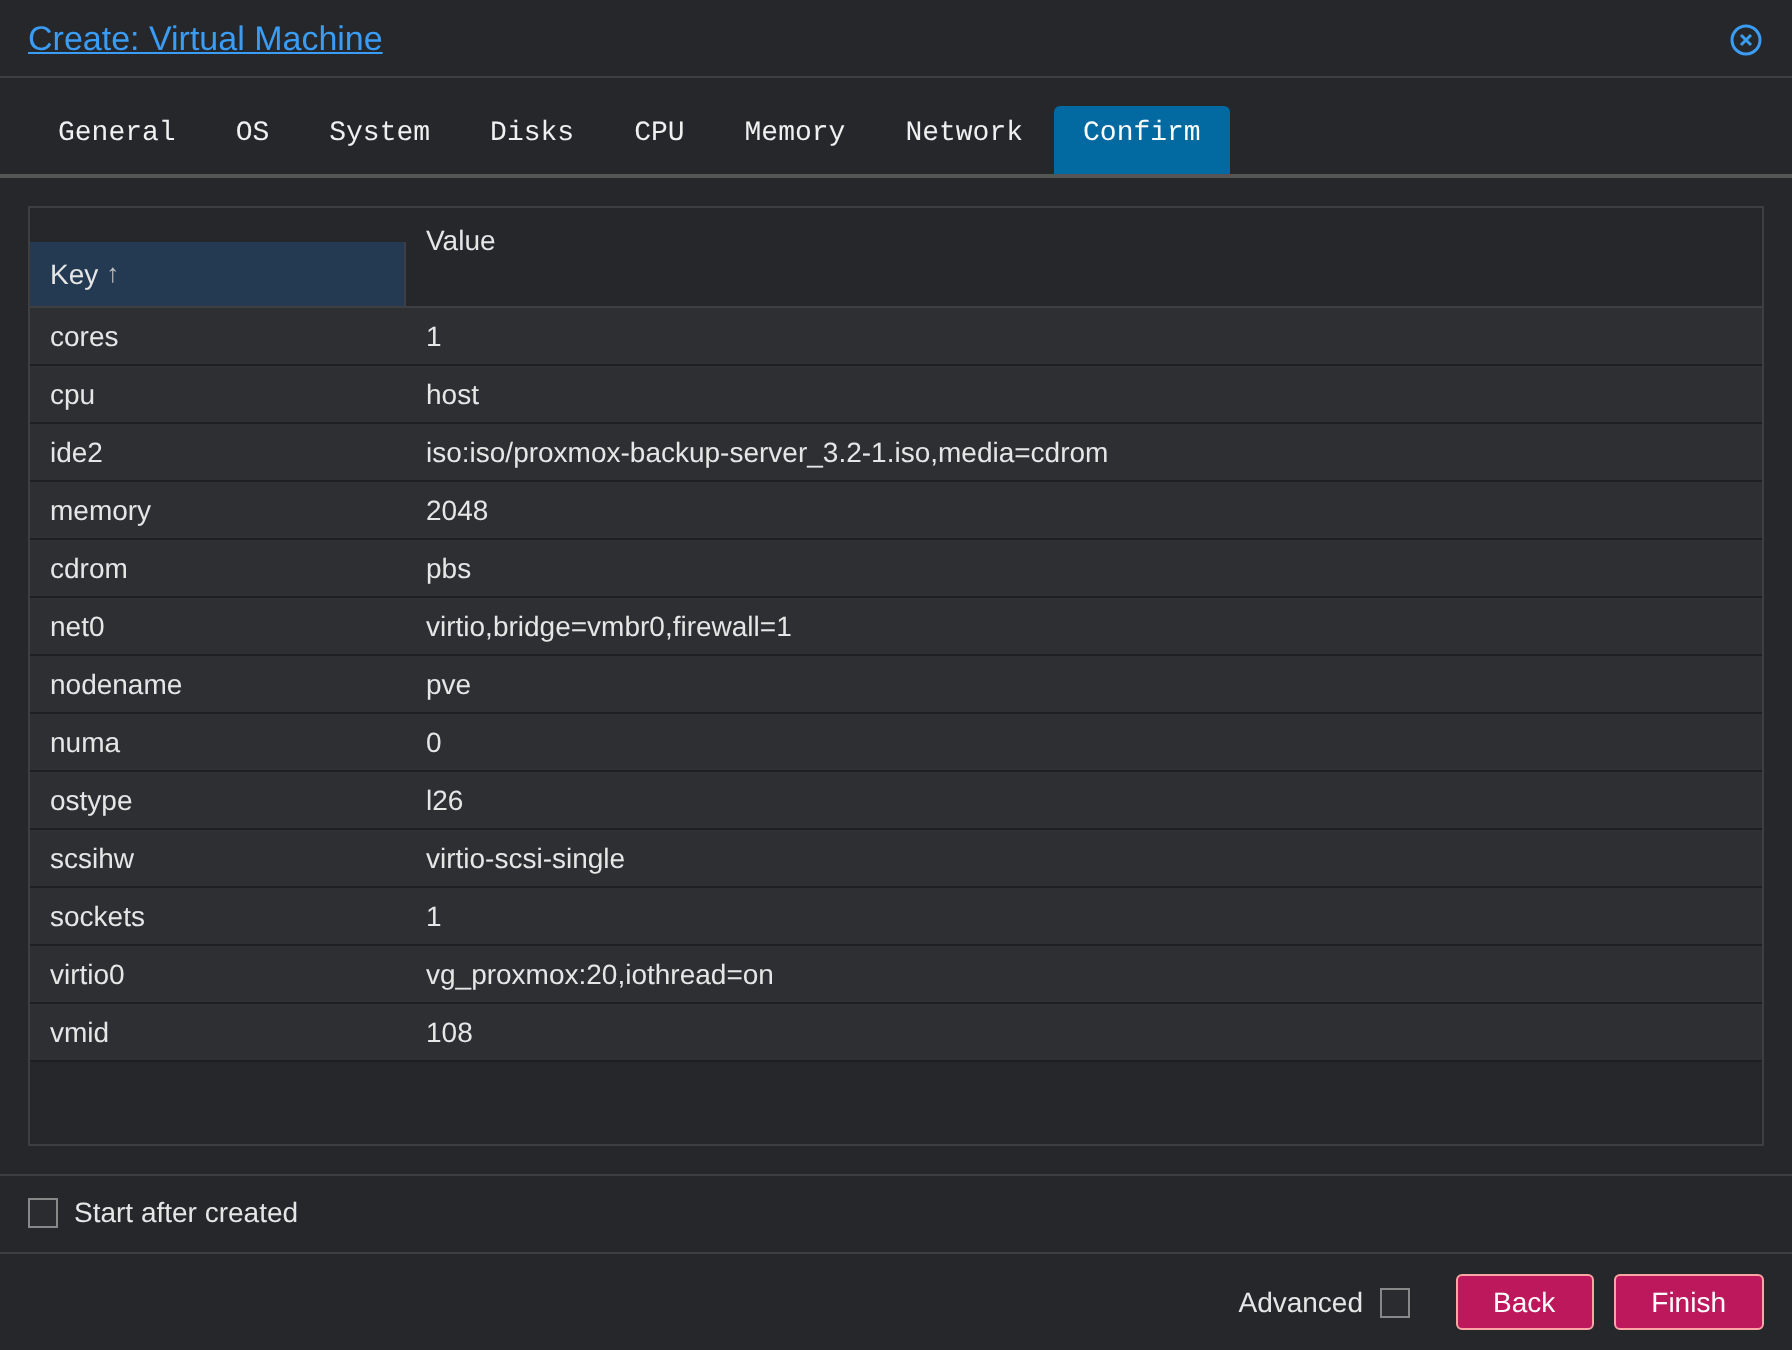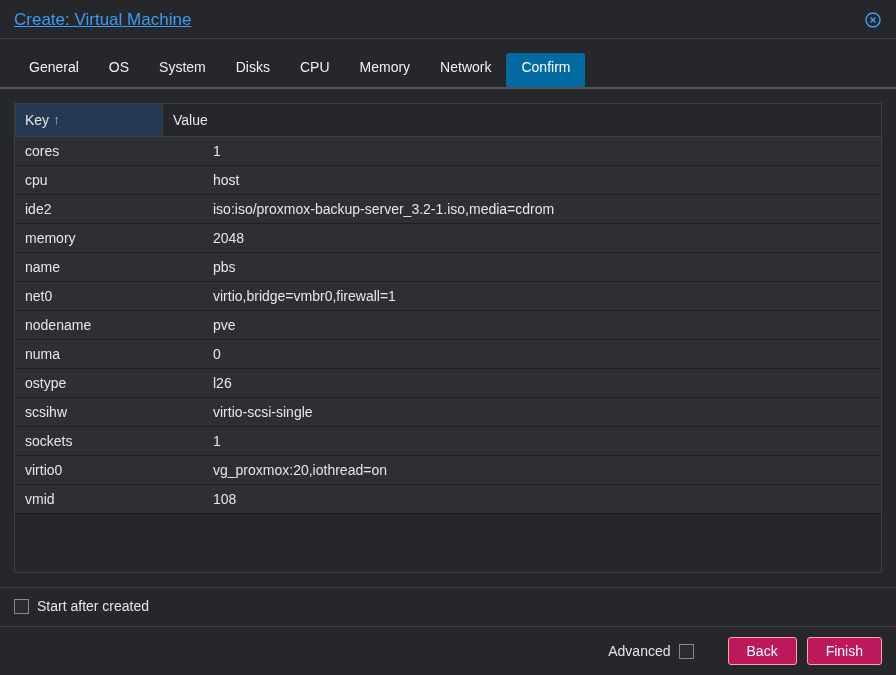--- a/index.html
+++ b/index.html
@@ -38,20 +38,21 @@
       justify-content: center;
       cursor: pointer;
       color: #3a9cf5;
     }
     .close-btn svg { width: 16px; height: 16px; }
     .tabs {
       display: flex;
       padding: 14px 22px 0 14px;
       gap: 0;
       border-bottom: 2px solid #555;
+      font-family: Liberation Mono, monospace;
     }
     .tab {
       padding: 6px 15px 12px 15px;
       cursor: pointer;
       color: #f0f0f0;
       font-size: 14px;
       position: relative;
     }
     .tab.active {
       background: #0369a1;
@@ -76,25 +77,26 @@
       border-bottom: 1px solid #3d3f42;
     }
     .table-hdr .col {
       padding: 8px 10px;
       font-size: 14px;
       color: #e6e6e6;
       border-right: 1px solid #3d3f42;
     }
     .table-hdr .col:last-child { border-right: none; }
     .col-key {
-      width: 148px;
+      width: 188px;
       flex-shrink: 0;
       display: flex;
       align-items: flex-start;
       gap: 4px;
+      margin-top: 17px;
     }
     .col-key.header-sel {
       background: #233a52;
     }
     .sort-icon { color: #c2c2c2; font-size: 13px; }
     .col-value { flex: 1; }
     .table-body { flex: 1; overflow: auto; }
     .row {
       display: flex;
       background: #2d2f32;
@@ -133,21 +135,21 @@
       padding: 10px 14px;
       display: flex;
       justify-content: flex-end;
       align-items: center;
       gap: 10px;
     }
     .adv-row {
       display: flex;
       align-items: center;
       gap: 8px;
-      margin-right: 24px;
+      margin-right: 13px;
       color: #e6e6e6;
       font-size: 14px;
     }
     .btn {
       background: #be185d;
       color: #fff;
       border: 1px solid #fca5a5;
       padding: 5px 18px;
       font-size: 14px;
       border-radius: 3px;
@@ -202,21 +204,21 @@
           </div>
           <div class="row">
             <div class="cell cell-key">ide2</div>
             <div class="cell cell-value">iso:iso/proxmox-backup-server_3.2-1.iso,media=cdrom</div>
           </div>
           <div class="row">
             <div class="cell cell-key">memory</div>
             <div class="cell cell-value">2048</div>
           </div>
           <div class="row">
-            <div class="cell cell-key">name</div>
+            <div class="cell cell-key">cdrom</div>
             <div class="cell cell-value">pbs</div>
           </div>
           <div class="row">
             <div class="cell cell-key">net0</div>
             <div class="cell cell-value">virtio,bridge=vmbr0,firewall=1</div>
           </div>
           <div class="row">
             <div class="cell cell-key">nodename</div>
             <div class="cell cell-value">pve</div>
           </div>

